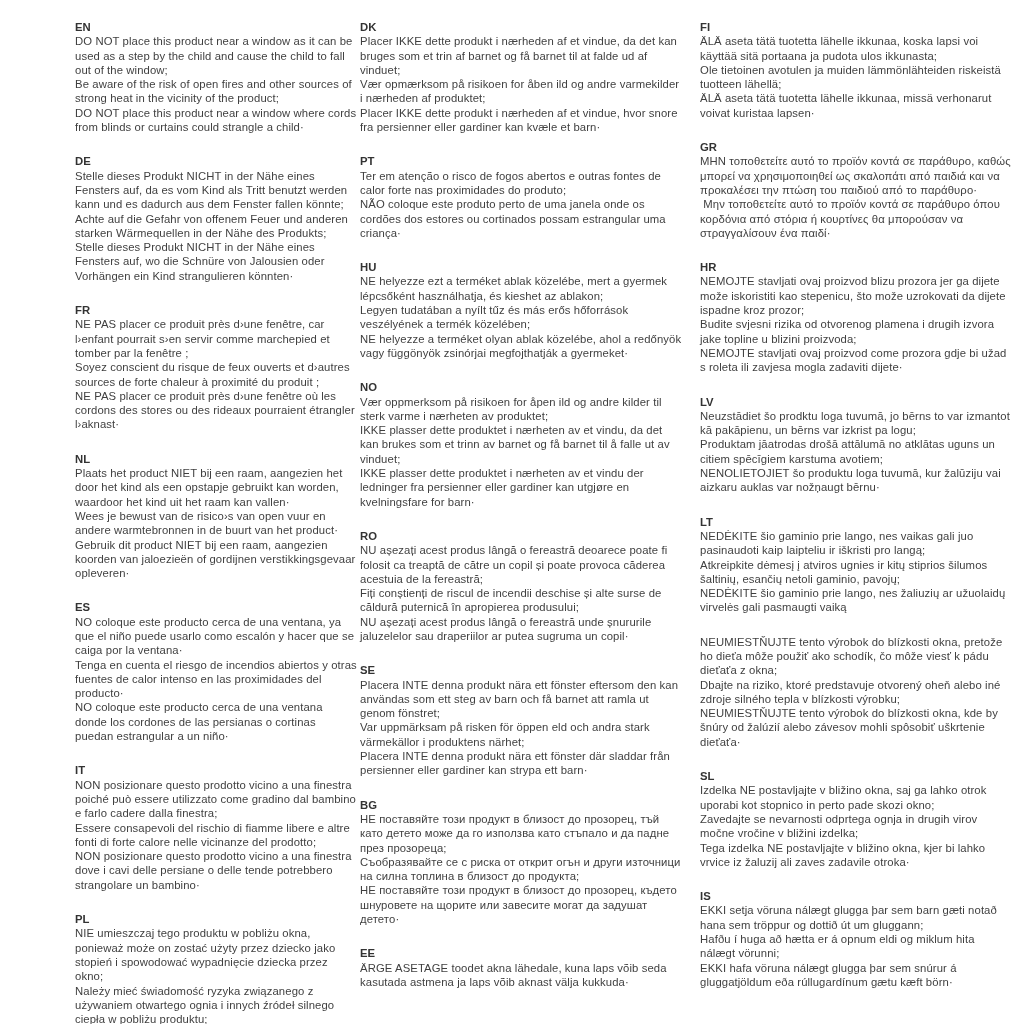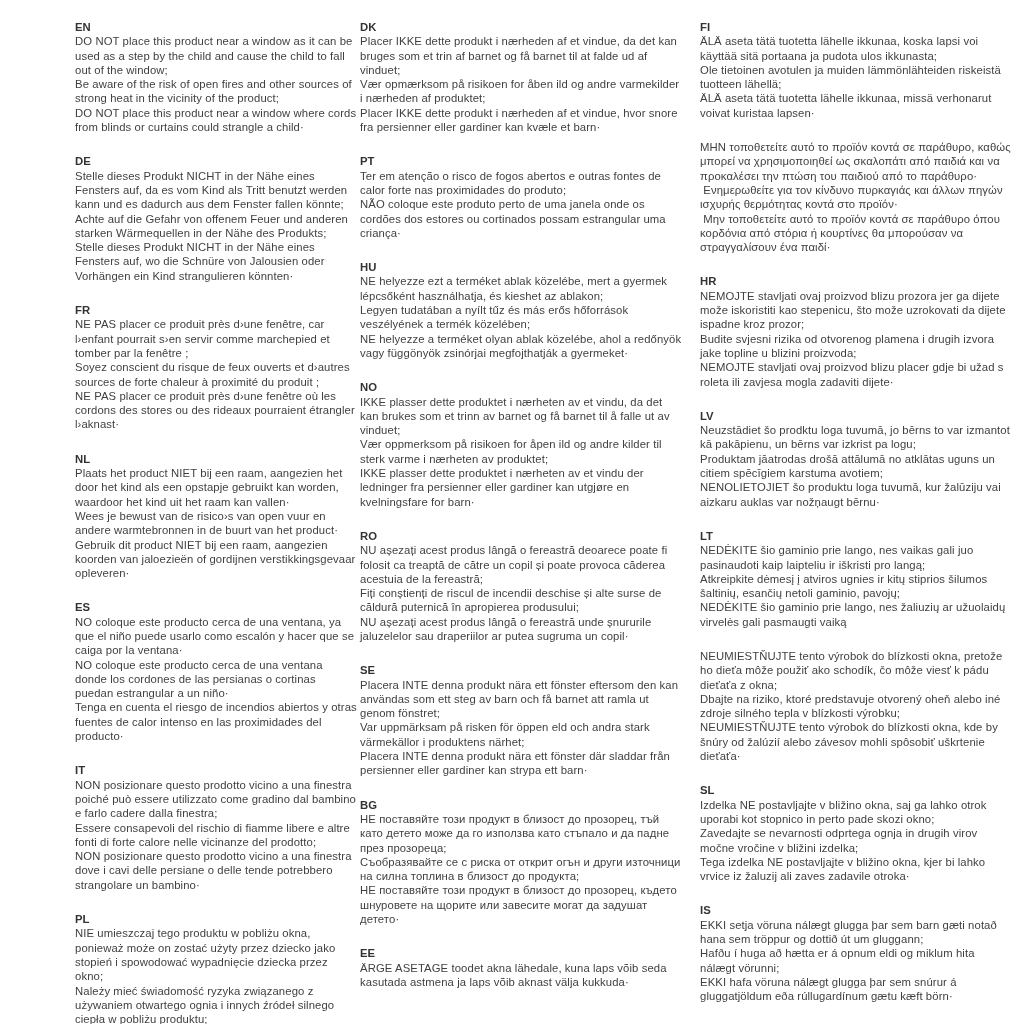--- a/index.html
+++ b/index.html
@@ -61,22 +61,22 @@
       </div>
       <div class="section">
         <div class="lang-code">NL</div>
         <div class="warning-line">Plaats het product NIET bij een raam, aangezien het door het kind als een opstapje gebruikt kan worden, waardoor het kind uit het raam kan vallen·</div>
         <div class="warning-line">Wees je bewust van de risico›s van open vuur en andere warmtebronnen in de buurt van het product·</div>
         <div class="warning-line">Gebruik dit product NIET bij een raam, aangezien koorden van jaloezieën of gordijnen verstikkingsgevaar opleveren·</div>
       </div>
       <div class="section">
         <div class="lang-code">ES</div>
         <div class="warning-line">NO coloque este producto cerca de una ventana, ya que el niño puede usarlo como escalón y hacer que se caiga por la ventana·</div>
+        <div class="warning-line">Tenga en cuenta el riesgo de incendios abiertos y otras fuentes de calor intenso en las proximidades del producto·</div>
         <div class="warning-line">NO coloque este producto cerca de una ventana donde los cordones de las persianas o cortinas puedan estrangular a un niño·</div>
-        <div class="warning-line">Tenga en cuenta el riesgo de incendios abiertos y otras fuentes de calor intenso en las proximidades del producto·</div>
       </div>
       <div class="section">
         <div class="lang-code">IT</div>
         <div class="warning-line">NON posizionare questo prodotto vicino a una finestra poiché può essere utilizzato come gradino dal bambino e farlo cadere dalla finestra;</div>
         <div class="warning-line">Essere consapevoli del rischio di fiamme libere e altre fonti di forte calore nelle vicinanze del prodotto;</div>
         <div class="warning-line">NON posizionare questo prodotto vicino a una finestra dove i cavi delle persiane o delle tende potrebbero strangolare un bambino·</div>
       </div>
       <div class="section">
         <div class="lang-code">PL</div>
         <div class="warning-line">NIE umieszczaj tego produktu w pobliżu okna, ponieważ może on zostać użyty przez dziecko jako stopień i spowodować wypadnięcie dziecka przez okno;</div>
@@ -96,22 +96,22 @@
         <div class="warning-line">NÃO coloque este produto perto de uma janela onde os cordões dos estores ou cortinados possam estrangular uma criança·</div>
       </div>
       <div class="section">
         <div class="lang-code">HU</div>
         <div class="warning-line">NE helyezze ezt a terméket ablak közelébe, mert a gyermek lépcsőként használhatja, és kieshet az ablakon;</div>
         <div class="warning-line">Legyen tudatában a nyílt tűz és más erős hőforrások veszélyének a termék közelében;</div>
         <div class="warning-line">NE helyezze a terméket olyan ablak közelébe, ahol a redőnyök vagy függönyök zsinórjai megfojthatják a gyermeket·</div>
       </div>
       <div class="section">
         <div class="lang-code">NO</div>
+        <div class="warning-line">Vær oppmerksom på risikoen for åpen ild og andre kilder til sterk varme i nærheten av produktet;</div>
         <div class="warning-line">IKKE plasser dette produktet i nærheten av et vindu, da det kan brukes som et trinn av barnet og få barnet til å falle ut av vinduet;</div>
-        <div class="warning-line">Vær oppmerksom på risikoen for åpen ild og andre kilder til sterk varme i nærheten av produktet;</div>
         <div class="warning-line">IKKE plasser dette produktet i nærheten av et vindu der ledninger fra persienner eller gardiner kan utgjøre en kvelningsfare for barn·</div>
       </div>
       <div class="section">
         <div class="lang-code">RO</div>
         <div class="warning-line">NU așezați acest produs lângă o fereastră deoarece poate fi folosit ca treaptă de către un copil și poate provoca căderea acestuia de la fereastră;</div>
         <div class="warning-line">Fiți conștienți de riscul de incendii deschise și alte surse de căldură puternică în apropierea produsului;</div>
         <div class="warning-line">NU așezați acest produs lângă o fereastră unde șnururile jaluzelelor sau draperiilor ar putea sugruma un copil·</div>
       </div>
       <div class="section">
         <div class="lang-code">SE</div>
@@ -131,29 +131,29 @@
       </div>
     </div>
   <div class="col col-3">
       <div class="section">
         <div class="lang-code">FI</div>
         <div class="warning-line">ÄLÄ aseta tätä tuotetta lähelle ikkunaa, koska lapsi voi käyttää sitä portaana ja pudota ulos ikkunasta;</div>
         <div class="warning-line">Ole tietoinen avotulen ja muiden lämmönlähteiden riskeistä tuotteen lähellä;</div>
         <div class="warning-line">ÄLÄ aseta tätä tuotetta lähelle ikkunaa, missä verhonarut voivat kuristaa lapsen·</div>
       </div>
       <div class="section">
+        <div class="lang-code">GR</div>
         <div class="warning-line">ΜΗΝ τοποθετείτε αυτό το προϊόν κοντά σε παράθυρο, καθώς μπορεί να χρησιμοποιηθεί ως σκαλοπάτι από παιδιά και να προκαλέσει την πτώση του παιδιού από το παράθυρο·</div>
-        <div class="warning-line"> Ενημερωθείτε για τον κίνδυνο πυρκαγιάς και άλλων πηγών ισχυρής θερμότητας κοντά στο προϊόν·</div>
         <div class="warning-line"> Μην τοποθετείτε αυτό το προϊόν κοντά σε παράθυρο όπου κορδόνια από στόρια ή κουρτίνες θα μπορούσαν να στραγγαλίσουν ένα παιδί·</div>
       </div>
       <div class="section">
         <div class="lang-code">HR</div>
         <div class="warning-line">NEMOJTE stavljati ovaj proizvod blizu prozora jer ga dijete može iskoristiti kao stepenicu, što može uzrokovati da dijete ispadne kroz prozor;</div>
         <div class="warning-line">Budite svjesni rizika od otvorenog plamena i drugih izvora jake topline u blizini proizvoda;</div>
-        <div class="warning-line">NEMOJTE stavljati ovaj proizvod blizu placer gdje bi užad s roleta ili zavjesa mogla zadaviti dijete·</div>
+        <div class="warning-line">NEMOJTE stavljati ovaj proizvod come prozora gdje bi užad s roleta ili zavjesa mogla zadaviti dijete·</div>
       </div>
       <div class="section">
         <div class="lang-code">LV</div>
         <div class="warning-line">Neuzstādiet šo prodktu loga tuvumā, jo bērns to var izmantot kā pakāpienu, un bērns var izkrist pa logu;</div>
         <div class="warning-line">Produktam jāatrodas drošā attālumā no atklātas uguns un citiem spēcīgiem karstuma avotiem;</div>
         <div class="warning-line">NENOLIETOJIET šo produktu loga tuvumā, kur žalūziju vai aizkaru auklas var nožņaugt bērnu·</div>
       </div>
       <div class="section">
         <div class="lang-code">LT</div>
         <div class="warning-line">NEDĖKITE šio gaminio prie lango, nes vaikas gali juo pasinaudoti kaip laipteliu ir iškristi pro langą;</div>

